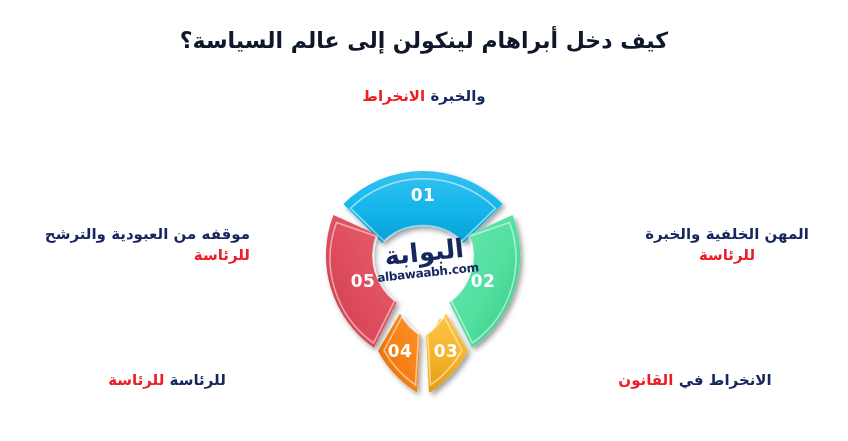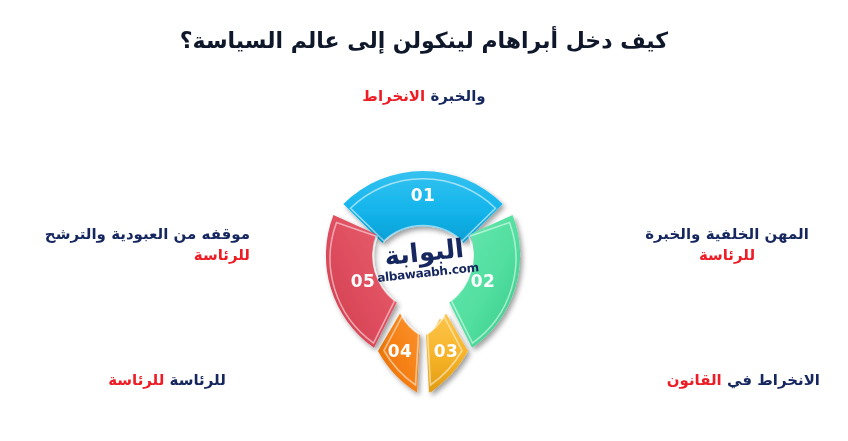--- a/index.html
+++ b/index.html
@@ -79,21 +79,21 @@
     direction: rtl;
     font-size: 15px;
     font-weight: bold;
     line-height: 21px;
     color: #15275e;
   }
   .label .hl { color: #ee1c25; }
 
   .lbl-01 { top: 86px; left: 274px; width: 300px; text-align: center; }
   .lbl-02 { top: 224px; left: 608px; width: 238px; text-align: center; }
-  .lbl-03 { top: 370px; left: 570px; width: 250px; }
+  .lbl-03 { top: 370px; left: 570px; width: 250px; text-align: center; }
   .lbl-04 { top: 370px; left: 42px; width: 250px; text-align: center; }
   .lbl-05 { top: 224px; left: 4px; width: 246px; }
 </style>
 </head>
 <body>
 
 <div class="canvas">
 
   <div class="title">كيف دخل أبراهام لينكولن إلى عالم السياسة؟</div>
 

